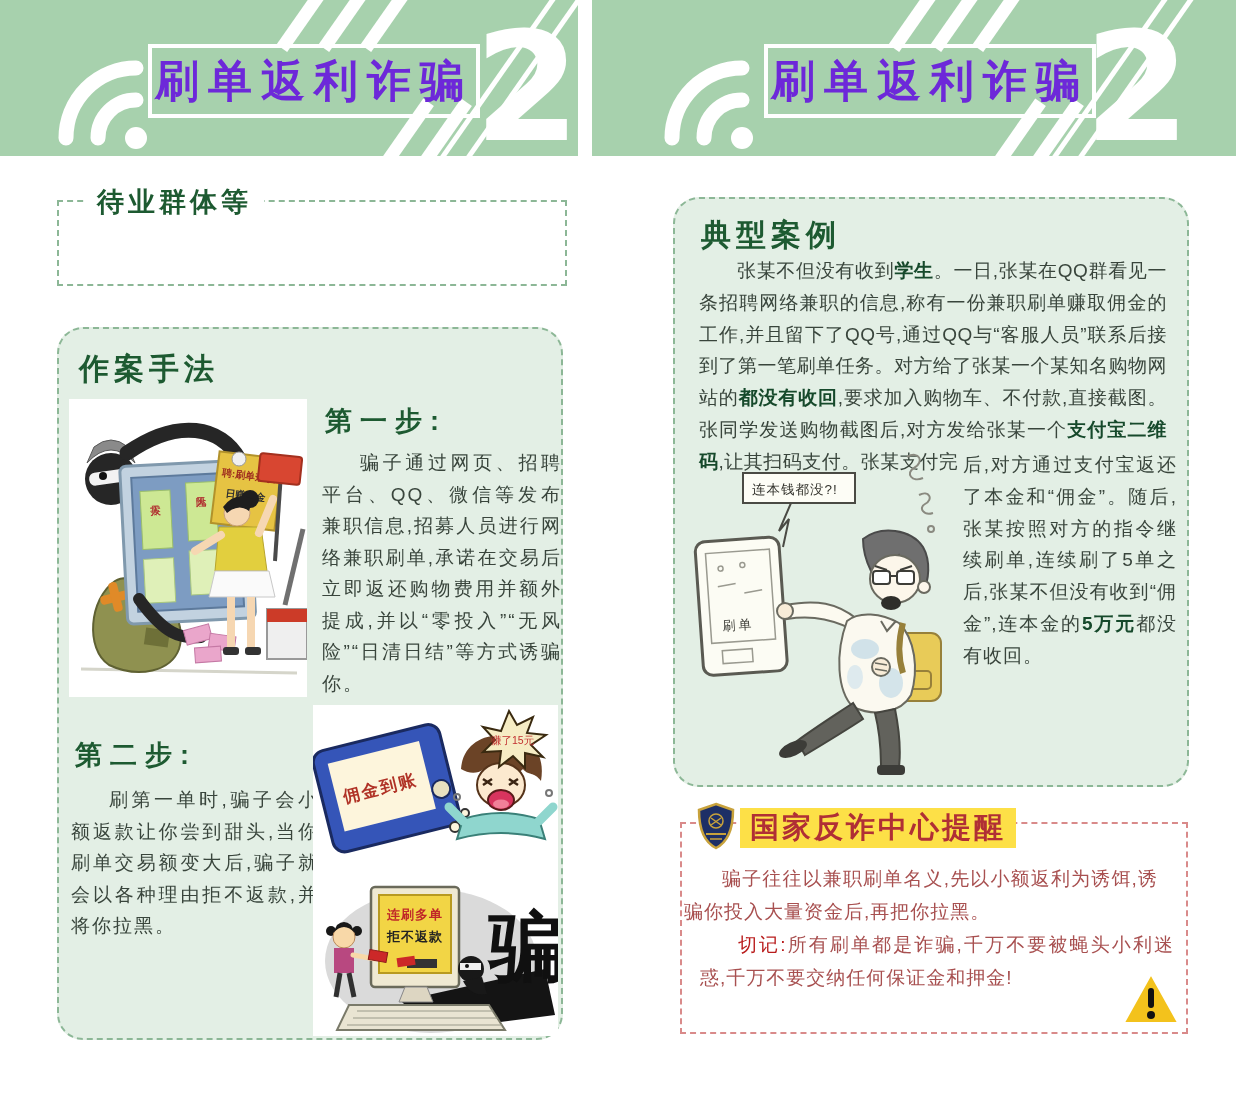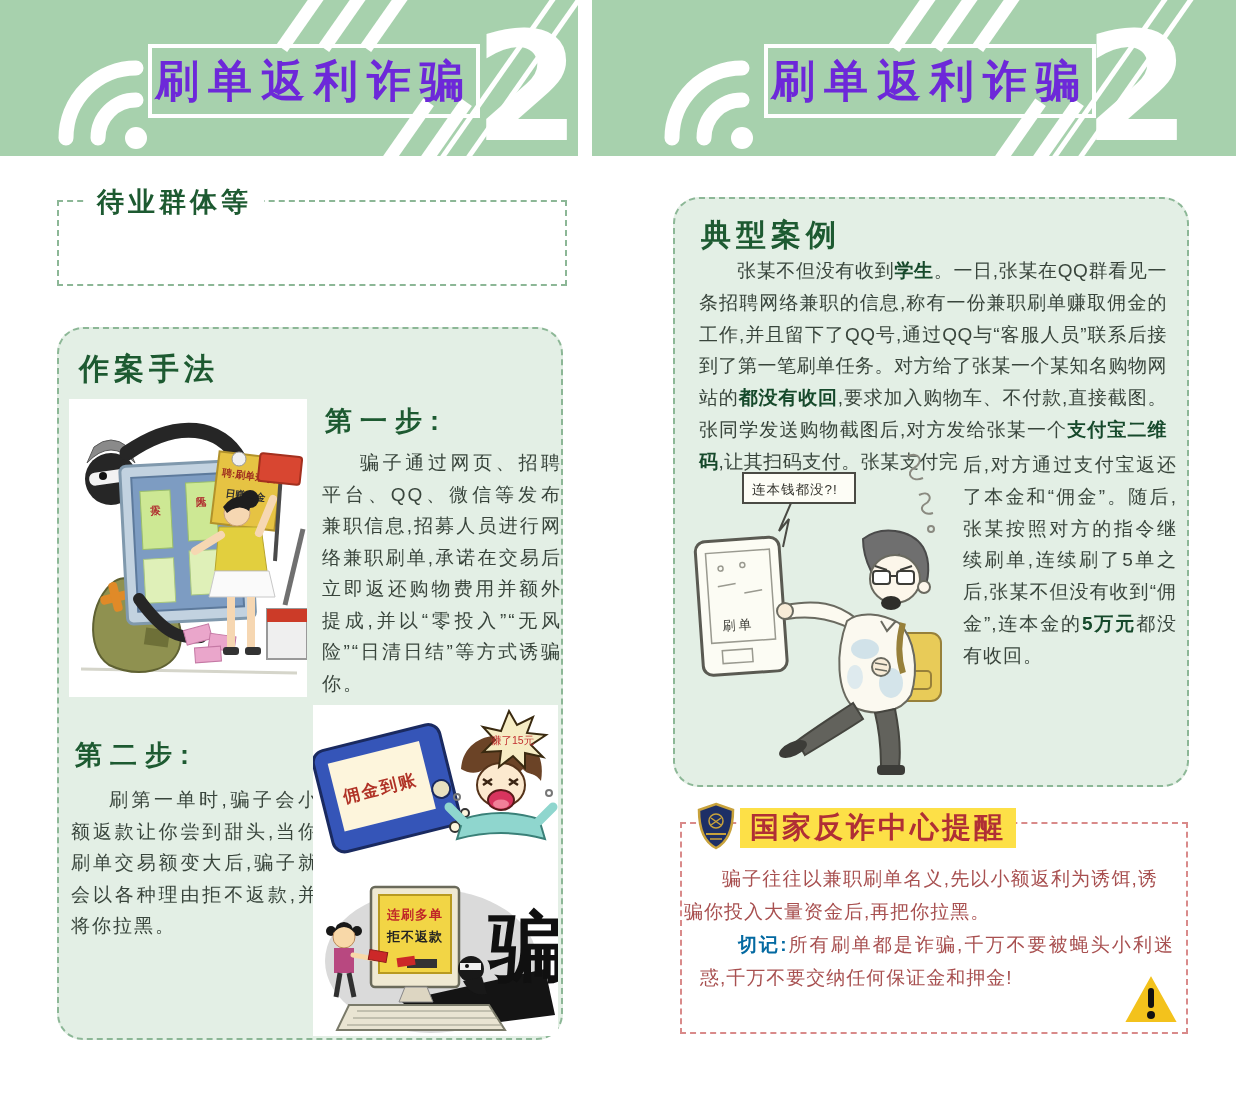--- a/index.html
+++ b/index.html
@@ -63,21 +63,21 @@
   .bold-green { font-weight:bold; color:#16492b; }
 
   #sec-reminder { left:680px; top:822px; width:508px; height:212px; background:#fff; border-color:#d98a8a; }
   #rem-badge { position:absolute; left:14px; top:-22px; }
   #rem-title { position:absolute; left:58px; top:-16px; font-size:29px; font-weight:bold;
     color:#b02f35; background:#fde047; padding:0 10px; letter-spacing:3px; white-space:nowrap; }
   .rpara { position:absolute; font-size:19px; line-height:33px; color:#a85050;
     text-align:justify; text-indent:2em; letter-spacing:1px; }
   #rem-p1 { left:2px; top:38px; width:474px; }
   #rem-p2 { left:18px; top:104px; width:474px; }
-  .lead-b { font-weight:bold; color:#0369a1; }
+  .lead-b { font-weight:normal; color:#b91c1c; }
   #warn-tri { position:absolute; left:436px; top:144px; }
 
   .vt { writing-mode:vertical-rl; text-orientation:upright; }
   svg text { font-family:"Liberation Sans", sans-serif; }
 </style>
 </head>
 <body>
 
 <div class="page">
 

